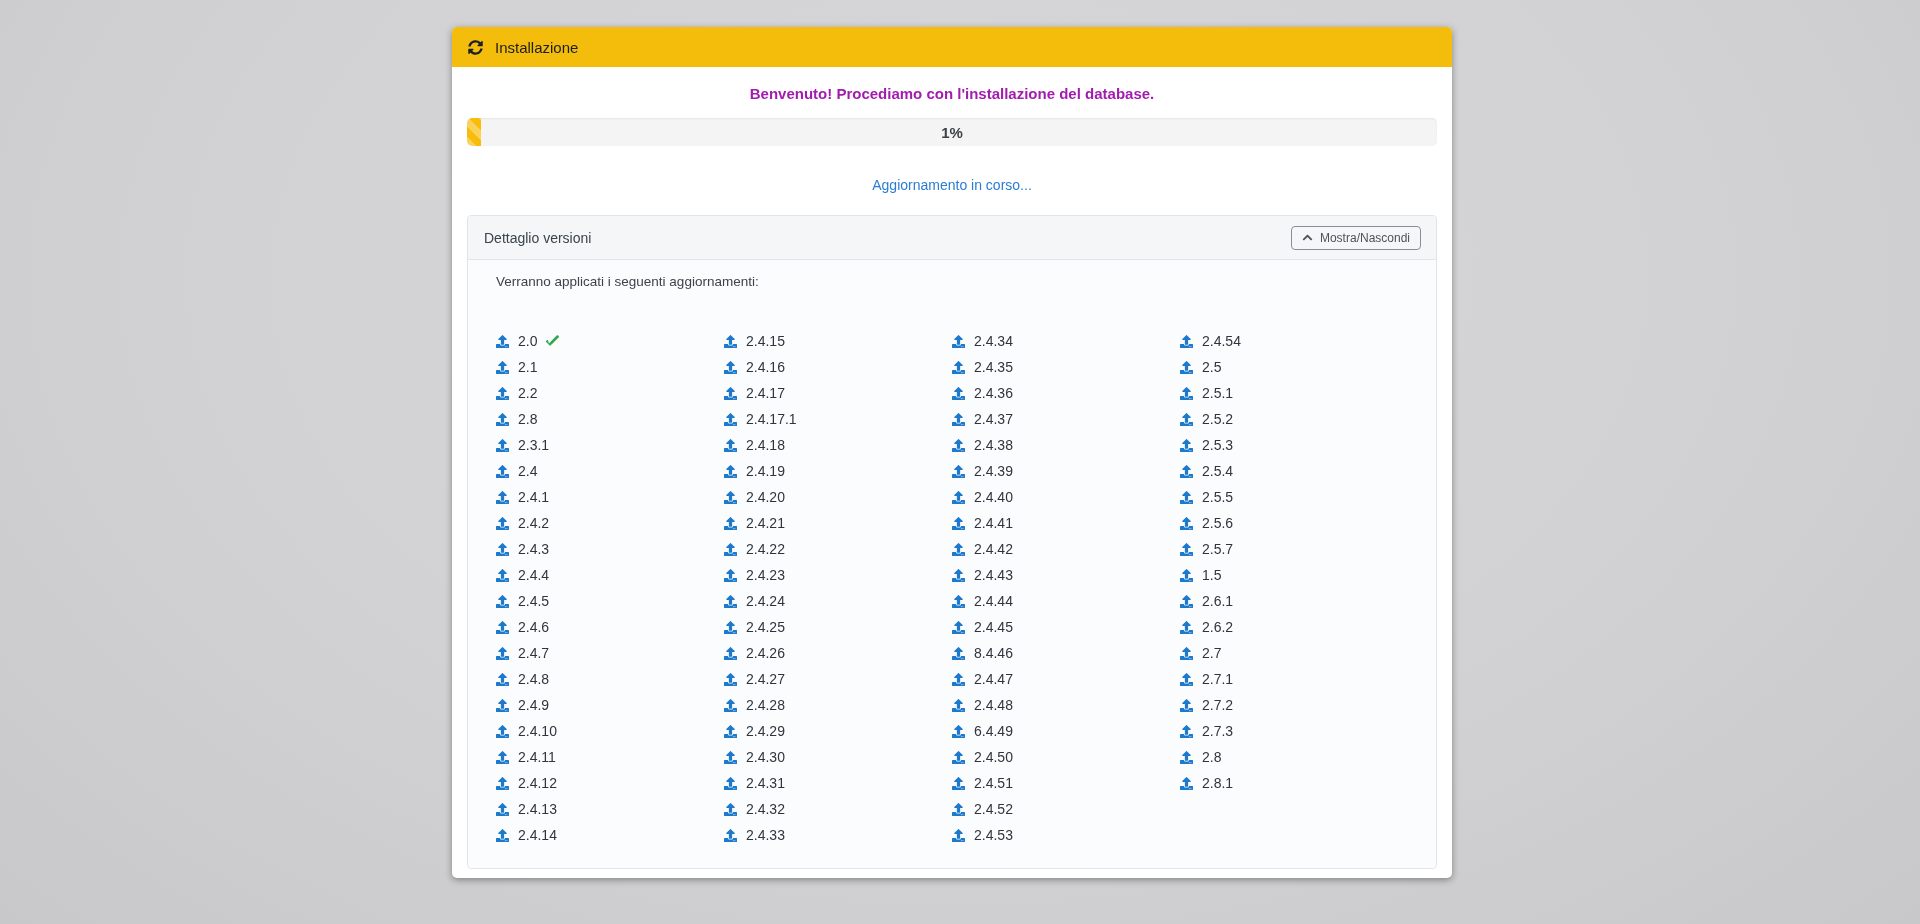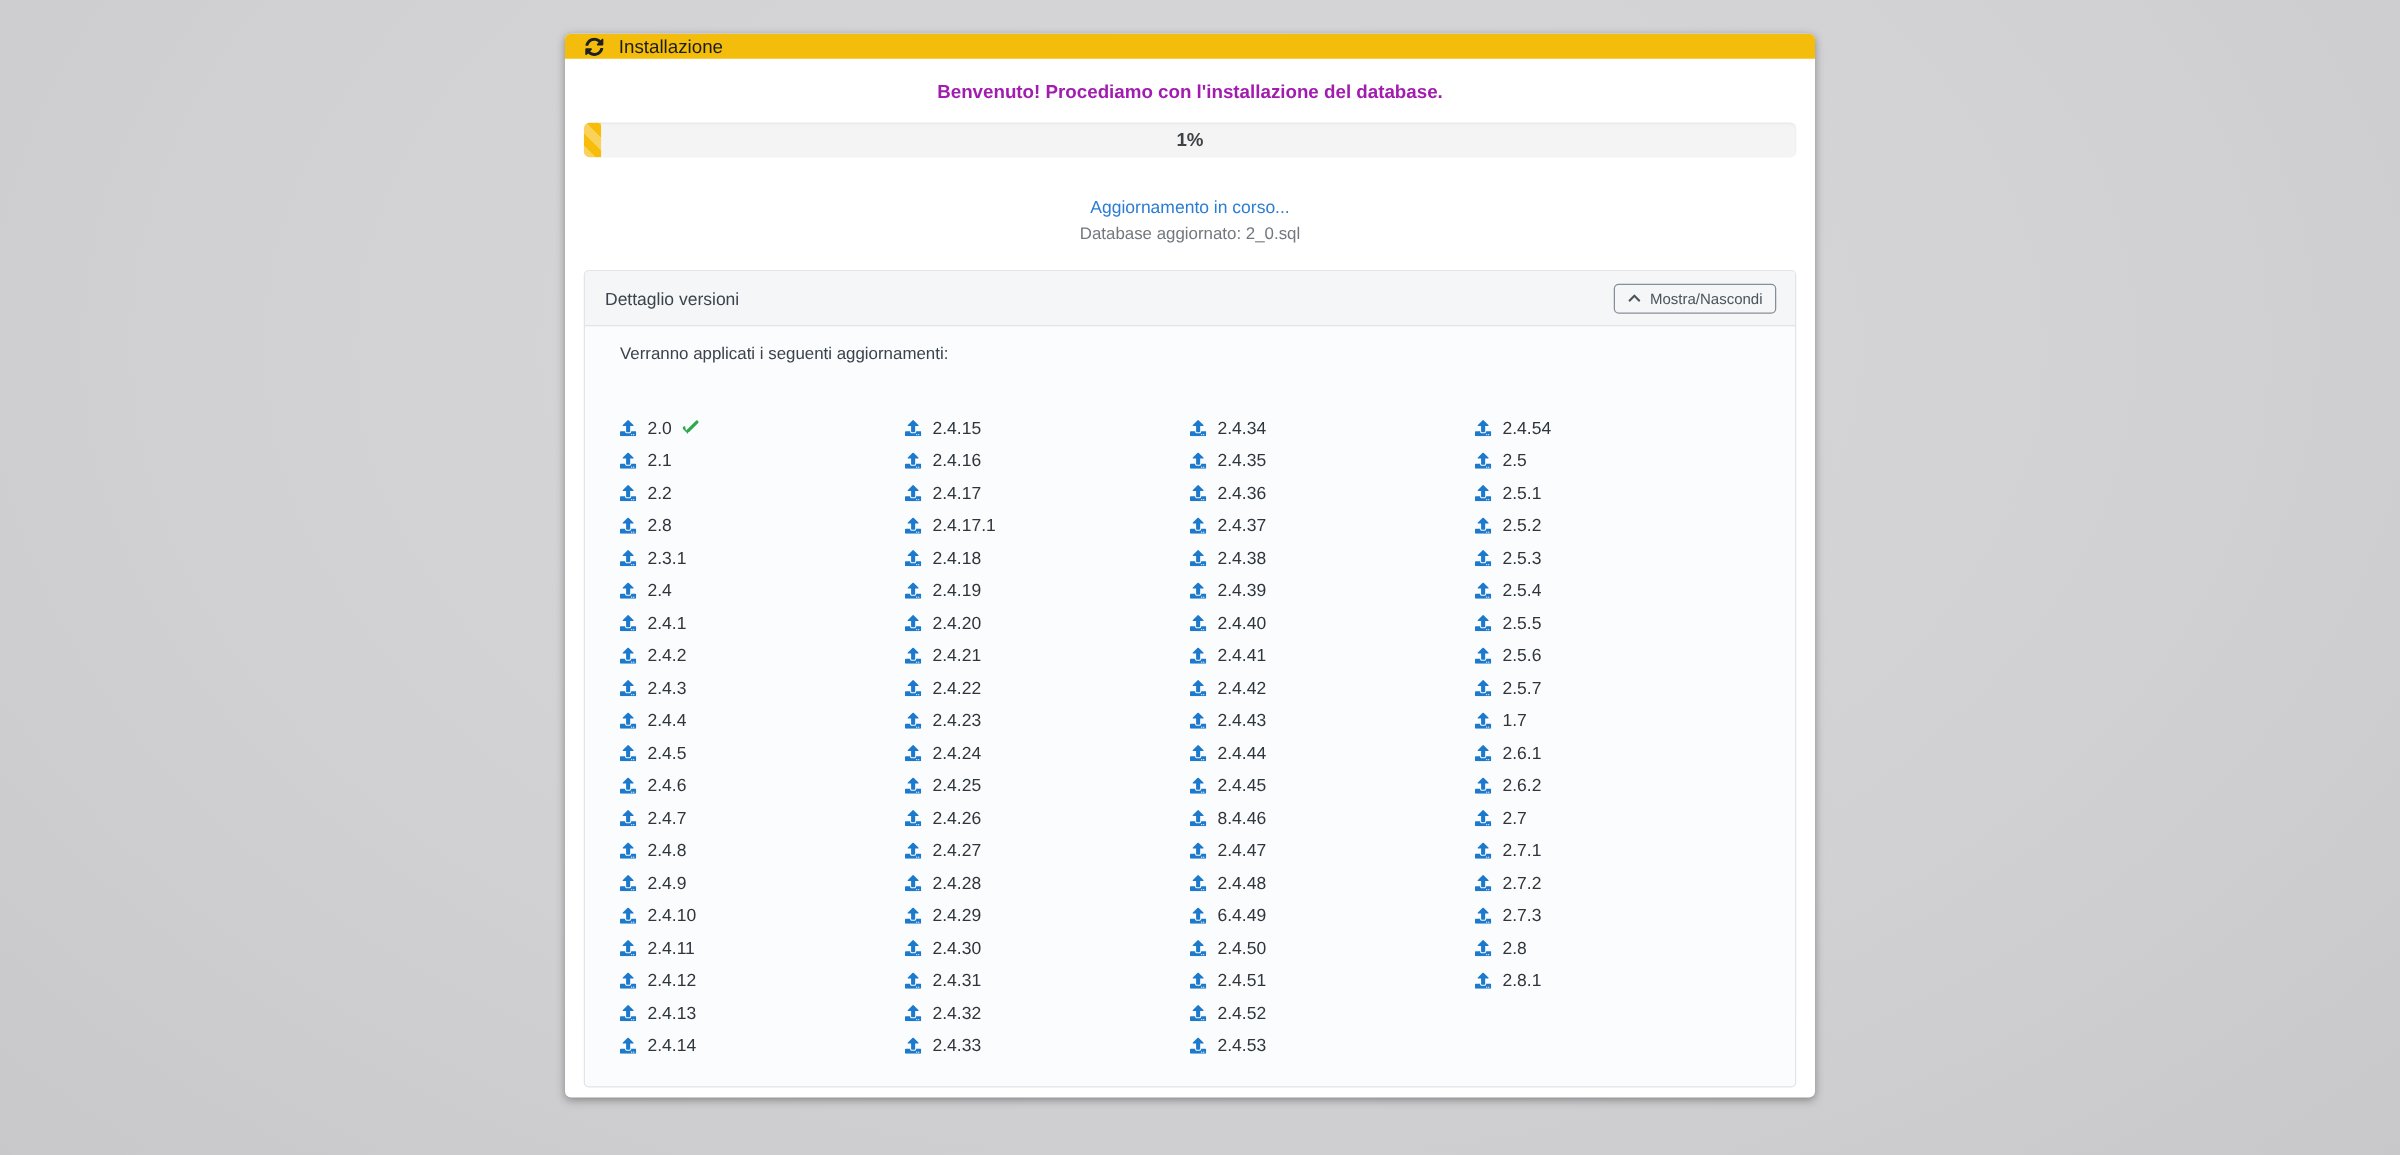--- a/index.html
+++ b/index.html
@@ -11,21 +11,21 @@
   .card {
     width: 1000px;
     height: 851px;
     margin: 27px 0 0 452px;
     background: #ffffff;
     border-radius: 5px;
     box-shadow: 0 2px 7px rgba(40,40,40,0.45);
     overflow: hidden;
   }
   .card-header {
-    height: 20px;
+    height: 40px;
     background: #f5bd0b;
     display: flex;
     align-items: center;
     padding: 0 16px;
     gap: 12px;
   }
   .card-header .title { font-size: 15px; color: #1b1e21; }
   .icon { display: inline-flex; align-items: center; justify-content: center; }
   .card-body { padding: 14px 15px 20px 15px; }
   .welcome {
@@ -139,21 +139,20 @@
   <div class="card-body">
 
     <p class="welcome">Benvenuto! Procediamo con l'installazione del database.</p>
 
     <div class="progress">
       <div class="progress-fill" style="width: 1%;"></div>
       <span class="progress-label">1%</span>
     </div>
 
     <p class="status-link">Aggiornamento in corso...</p>
-    <p class="status-detail">Database aggiornato: 2_0.sql</p>
 
     <div class="panel">
       <div class="panel-header">
         <span class="panel-title">Dettaglio versioni</span>
         <button class="toggle-btn">
           <span class="icon">
             <svg width="11" height="11" viewBox="0 0 448 512" fill="#4b535b">
               <path d="M240.971 130.524l194.343 194.343c9.373 9.373 9.373 24.569 0 33.941l-22.667 22.667c-9.357 9.357-24.522 9.375-33.901.04L224 227.495 69.255 381.516c-9.379 9.335-24.544 9.317-33.901-.04l-22.667-22.667c-9.373-9.373-9.373-24.569 0-33.941L207.03 130.525c9.372-9.373 24.568-9.373 33.941-.001z"></path>
             </svg>
           </span>
@@ -726,21 +725,21 @@
                   </svg>
                 </span>
                 <span>2.5.7</span>
               </div>
               <div class="vitem">
                 <span class="upl icon">
                   <svg width="13" height="13" viewBox="0 0 512 512" fill="#1d79cc">
                     <path d="M296 384h-80c-13.3 0-24-10.7-24-24V192h-87.7c-17.8 0-26.7-21.5-14.1-34.1L242.3 5.7c7.5-7.5 19.8-7.5 27.3 0l152.2 152.2c12.6 12.6 3.7 34.1-14.1 34.1H320v168c0 13.3-10.7 24-24 24zm216-8v112c0 13.3-10.7 24-24 24H24c-13.3 0-24-10.7-24-24V376c0-13.3 10.7-24 24-24h136v8c0 30.9 25.1 56 56 56h80c30.9 0 56-25.1 56-56v-8h136c13.3 0 24 10.7 24 24zm-124 88c0-11-9-20-20-20s-20 9-20 20 9 20 20 20 20-9 20-20zm64 0c0-11-9-20-20-20s-20 9-20 20 9 20 20 20 20-9 20-20z"></path>
                   </svg>
                 </span>
-                <span>1.7</span>
+                <span>1.5</span>
               </div>
               <div class="vitem">
                 <span class="upl icon">
                   <svg width="13" height="13" viewBox="0 0 512 512" fill="#1d79cc">
                     <path d="M296 384h-80c-13.3 0-24-10.7-24-24V192h-87.7c-17.8 0-26.7-21.5-14.1-34.1L242.3 5.7c7.5-7.5 19.8-7.5 27.3 0l152.2 152.2c12.6 12.6 3.7 34.1-14.1 34.1H320v168c0 13.3-10.7 24-24 24zm216-8v112c0 13.3-10.7 24-24 24H24c-13.3 0-24-10.7-24-24V376c0-13.3 10.7-24 24-24h136v8c0 30.9 25.1 56 56 56h80c30.9 0 56-25.1 56-56v-8h136c13.3 0 24 10.7 24 24zm-124 88c0-11-9-20-20-20s-20 9-20 20 9 20 20 20 20-9 20-20zm64 0c0-11-9-20-20-20s-20 9-20 20 9 20 20 20 20-9 20-20z"></path>
                   </svg>
                 </span>
                 <span>2.6.1</span>
               </div>
               <div class="vitem">

